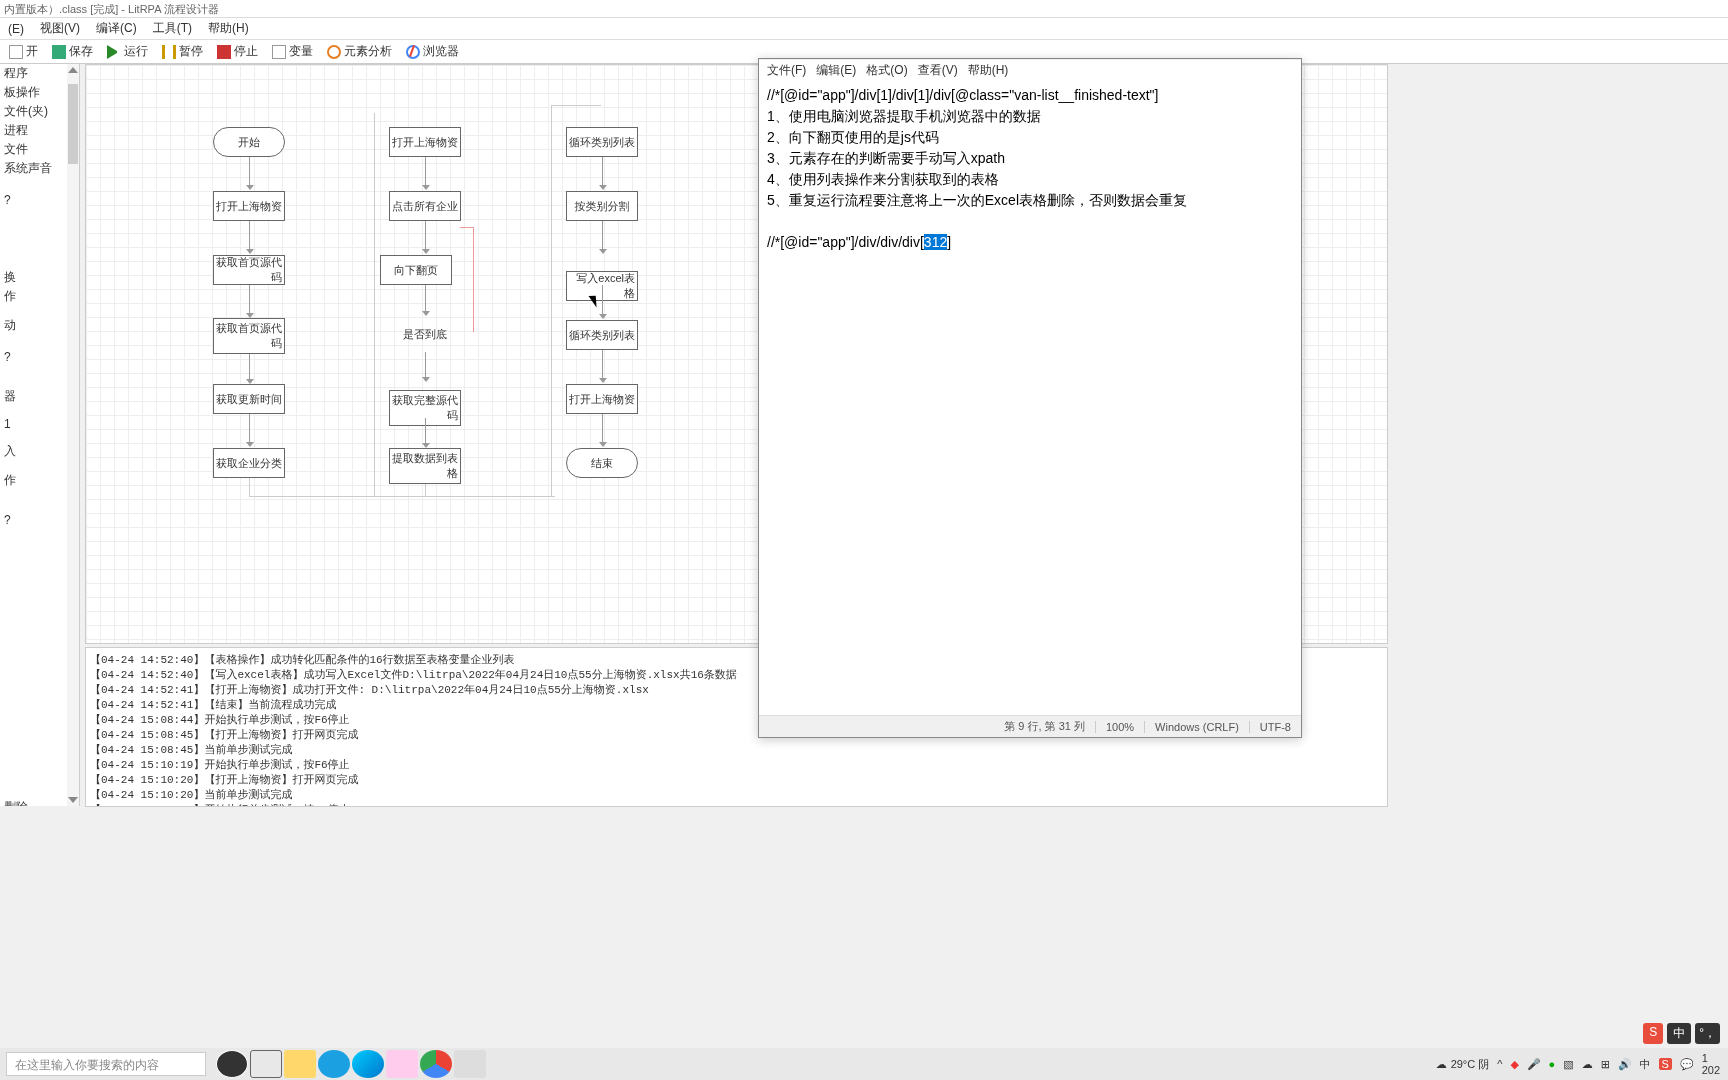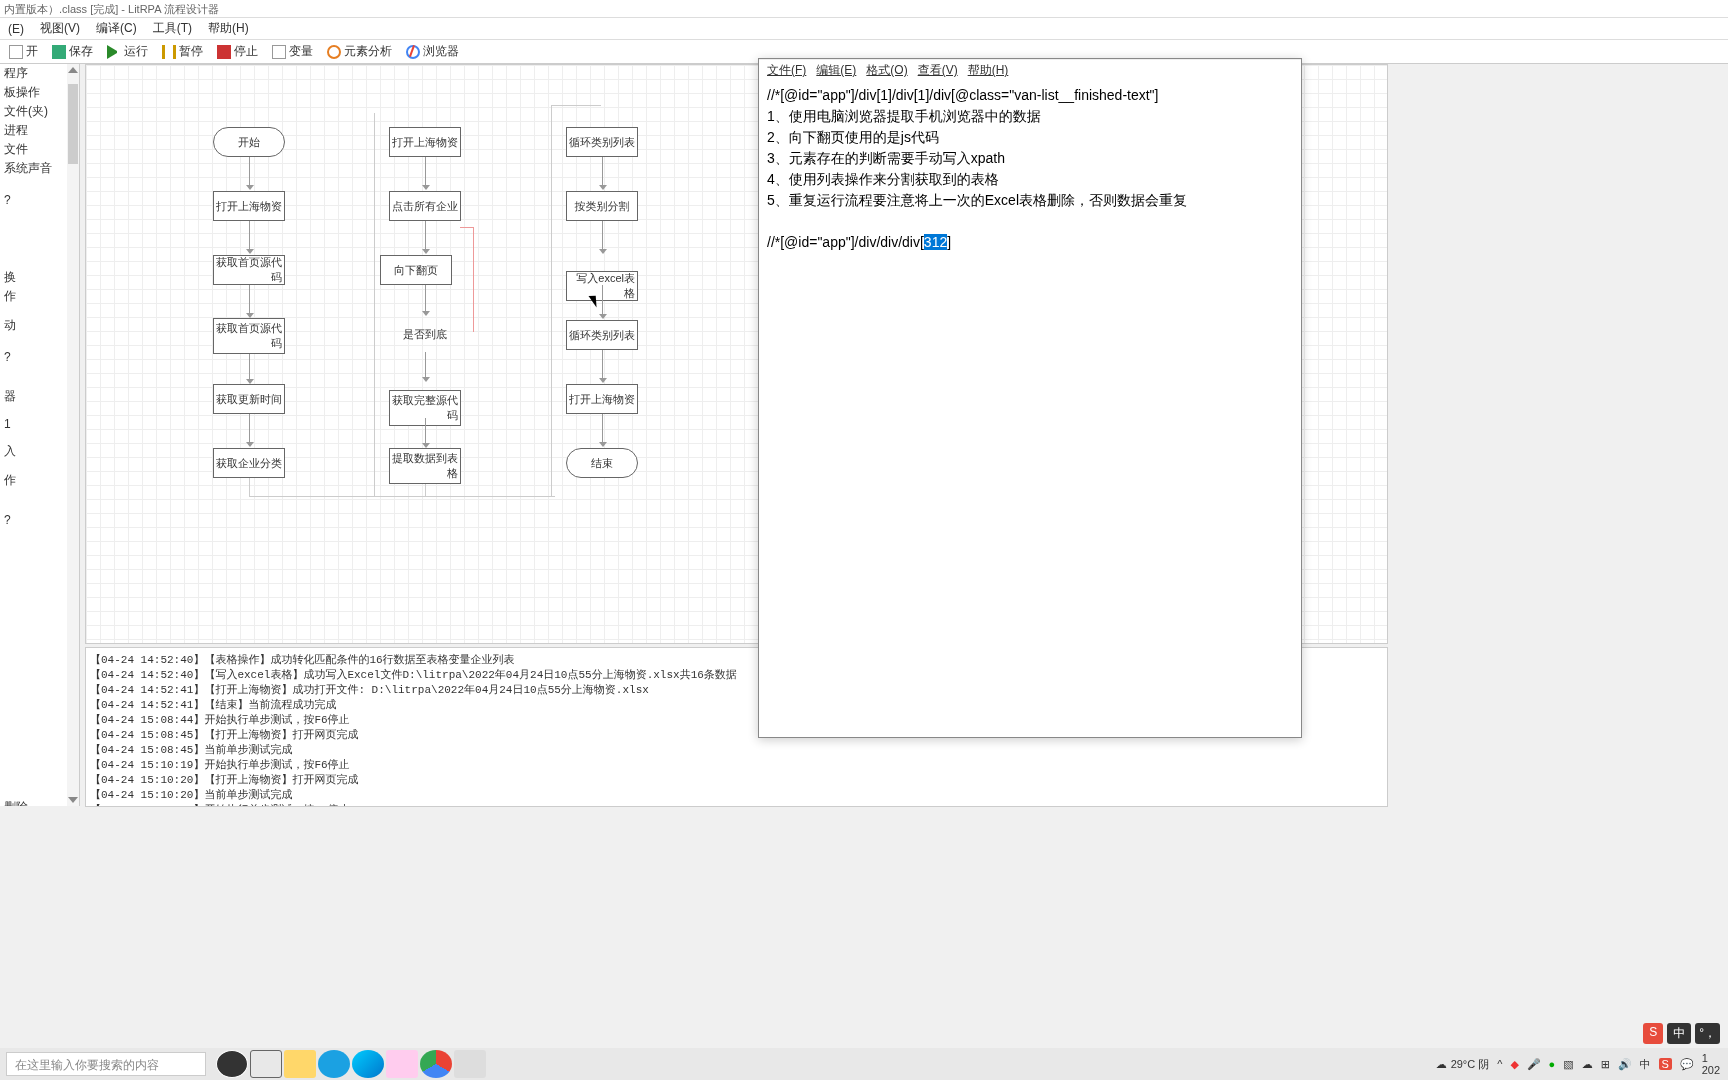--- a/index.html
+++ b/index.html
@@ -45,21 +45,21 @@
 
 
 .log-area { position: absolute; left: 85px; top: 647px; width: 1303px; height: 160px; background: #fff; color: #333; font-size: 11px; font-family: Liberation Mono, monospace; border: 1px solid #ccc; padding: 4px; white-space: pre; overflow: hidden;}
 
 
 .notepad { position: absolute; left: 758px; top: 58px; width: 544px; height: 680px; background: #fff; border: 1px solid #888; box-shadow: 0 2px 10px rgba(0,0,0,0.2); }
 .np-title { height: 28px; background: #fff; display: flex; align-items: center; padding-left: 6px; font-size: 12px; color: #333;}
 .np-title .npicon { width:14px;height:14px;background:#9bd;border:1px solid #78b;margin-right:6px;}
 .np-ctrls { margin-left:auto; display:flex; }
 .np-ctrls div { width:40px; height:28px; display:flex; align-items:center; justify-content:center; font-size:12px; color:#333;}
-.np-menu { height: 22px; background:#fff; display:flex; gap:10px; padding-left:8px; font-size:12px; color:#333;align-items:center; border-top:1px solid #eee;text-decoration:underline;}
+.np-menu { height: 22px; background:#fff; display:flex; gap:10px; padding-left:8px; font-size:12px; color:#333;align-items:center; border-top:1px solid #eee;}
 .np-body { padding: 4px 8px; font-size: 14px; color:#000; font-family: "Microsoft YaHei",sans-serif; line-height:1.5; white-space:pre-wrap; height:590px;}
 .np-body .sel { background:#0078d7; color:#fff;}
 .np-status { position:absolute; bottom:0; left:0; right:0; height:22px; background:#f0f0f0; border-top:1px solid #ddd; display:flex; font-size:11px; color:#555;align-items:center;}
 .np-status div{padding:0 10px;border-left:1px solid #ccc;}
 .np-status div:first-child{margin-left:auto;border:none;}
 
 
 .taskbar { position:absolute; left:0; bottom:0; width:100%; height:32px; background:#e8e8e8; display:flex; align-items:center;}
 .search-box { width:200px; height:24px; background:#fff; border:1px solid #ccc; margin-left:6px; font-size:12px; color:#888; padding-left:8px; line-height:24px;}
 .tb-icons{display:flex;gap:2px;margin-left:10px;}
@@ -217,20 +217,26 @@
     <span>帮助(H)</span>
   </div>
   <div class="np-body"><span>//*[@id="app"]/div[1]/div[1]/div[@class="van-list__finished-text"]</span><span>
 1、使用电脑浏览器提取手机浏览器中的数据
 2、向下翻页使用的是js代码
 3、元素存在的判断需要手动写入xpath
 4、使用列表操作来分割获取到的表格
 5、重复运行流程要注意将上一次的Excel表格删除，否则数据会重复
 </span>
 <span>//*[@id="app"]/div/div/div[</span><span class="sel">312</span><span>]</span></div>
+  <div class="np-status">
+    <div>第 9 行, 第 31 列</div>
+    <div>100%</div>
+    <div>Windows (CRLF)</div>
+    <div>UTF-8</div>
+  </div>
 </div>
 
 <div class="ime-badge">
   <div style="background:#e74c3c">S</div>
   <div style="background:#333">中</div>
   <div style="background:#333;padding:2px 4px">°，</div>
 </div>
 
 <div class="taskbar">
   <div class="search-box">在这里输入你要搜索的内容</div>

